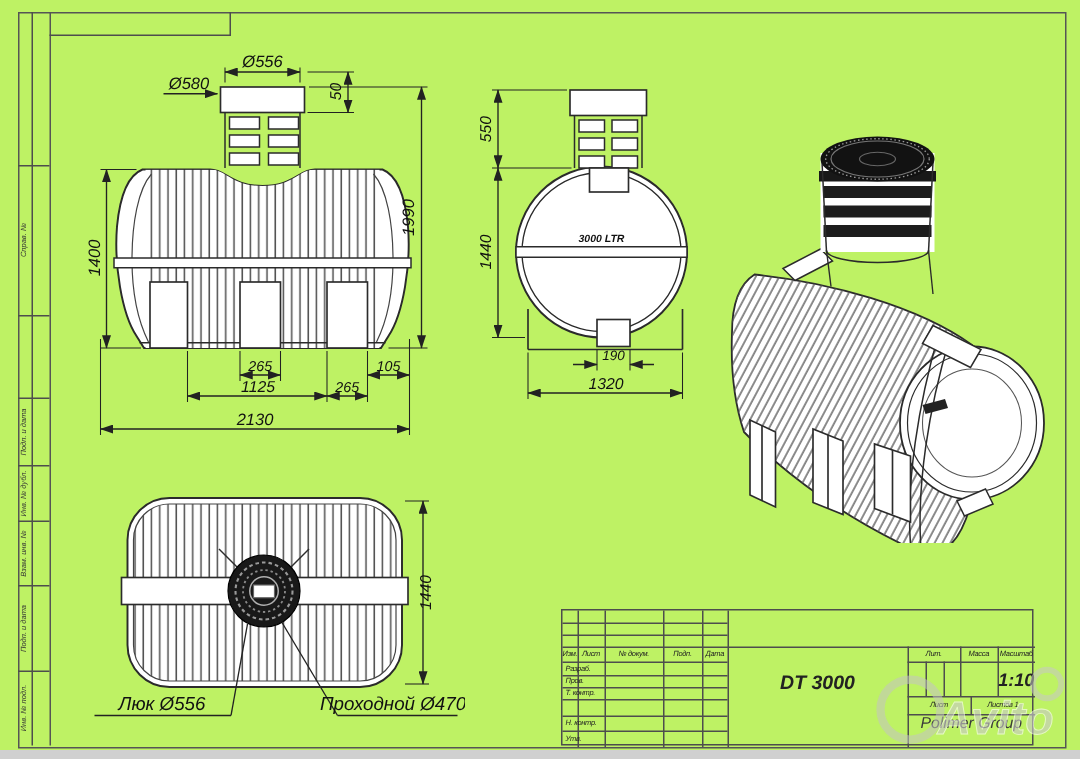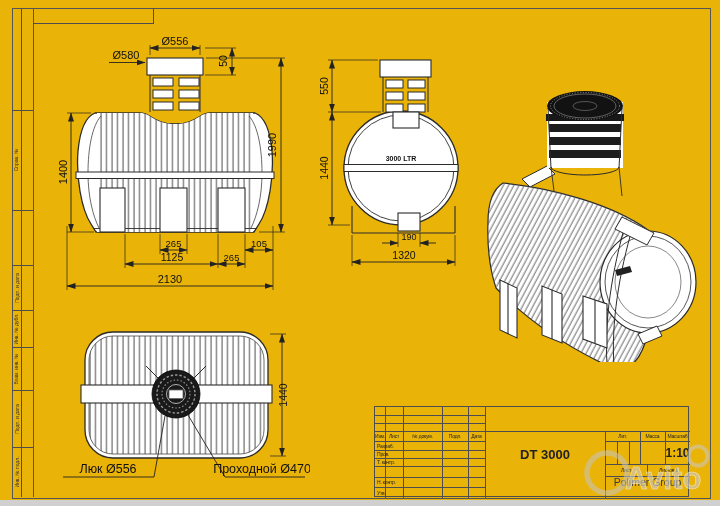--- a/index.html
+++ b/index.html
@@ -1,17 +1,17 @@
 <!DOCTYPE html>
 <html><head>
 <meta charset="utf-8">
 <style>
   html,body{margin:0;padding:0;background:#fff;}
-  .stage{position:relative;width:720px;height:506px;background:#eab308;overflow:hidden;
-         font-family:"Liberation Sans",sans-serif;color:#1a1a1a;}
+  .stage{position:relative;width:720px;height:506px;background:#bef264;overflow:hidden;
+         font-family:"Liberation Sans",sans-serif;color:#1a1a1a;font-style:italic;}
   .abs{position:absolute;}
   
   .frame{left:12px;top:8px;width:697px;height:489px;border:1px solid #555;}
   .vline{border-left:1px solid #4d4d4d;width:0;}
   .hline{border-top:1px solid #4d4d4d;height:0;}
   .margin-col{left:12px;top:8px;width:21px;height:489px;}
   .vcell{position:absolute;left:0;width:9px;display:flex;align-items:center;justify-content:center;}
   .vcell span{transform:rotate(-90deg);white-space:nowrap;font-size:5px;color:#333;}
   .corner-cell{left:33px;top:8px;width:120px;height:15px;border-right:1px solid #4d4d4d;border-bottom:1px solid #4d4d4d;}
   

